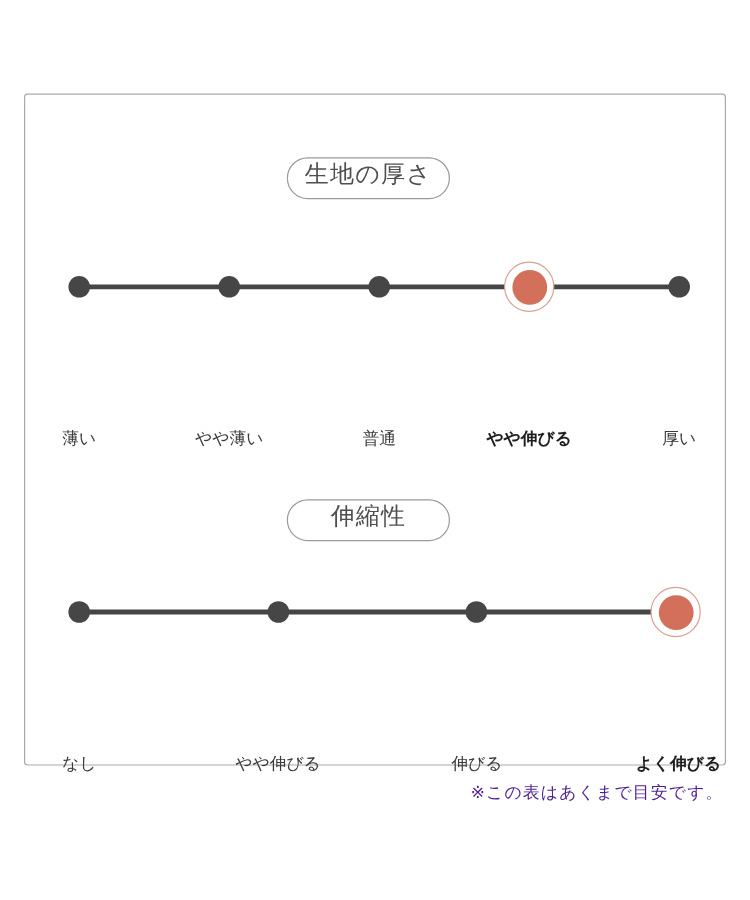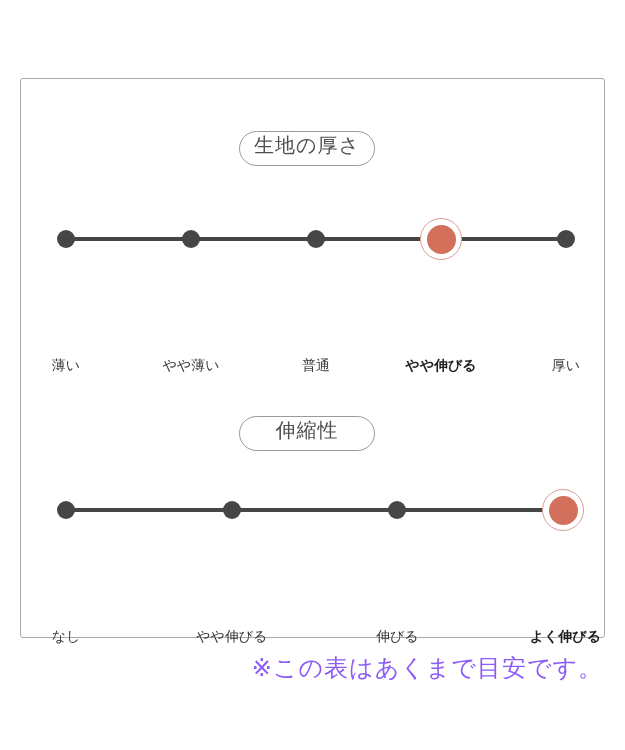--- a/index.html
+++ b/index.html
@@ -115,23 +115,23 @@
   .scale-label.clamp-right {
     left: auto !important;
     right: -38px;
     transform: none;
   }
 
   .note {
     position: absolute;
     top: 652px;
     right: 22px;
-    font-size: 24px;
+    font-size: 14px;
     letter-spacing: 1px;
-    color: #8b5cf6;
+    color: #4c1d95;
   }
 </style>
 </head>
 <body>
 
 <div class="canvas">
   <div class="guide-box">
 
     <div class="pill pill-thickness">
       <span>生地の厚さ</span>

